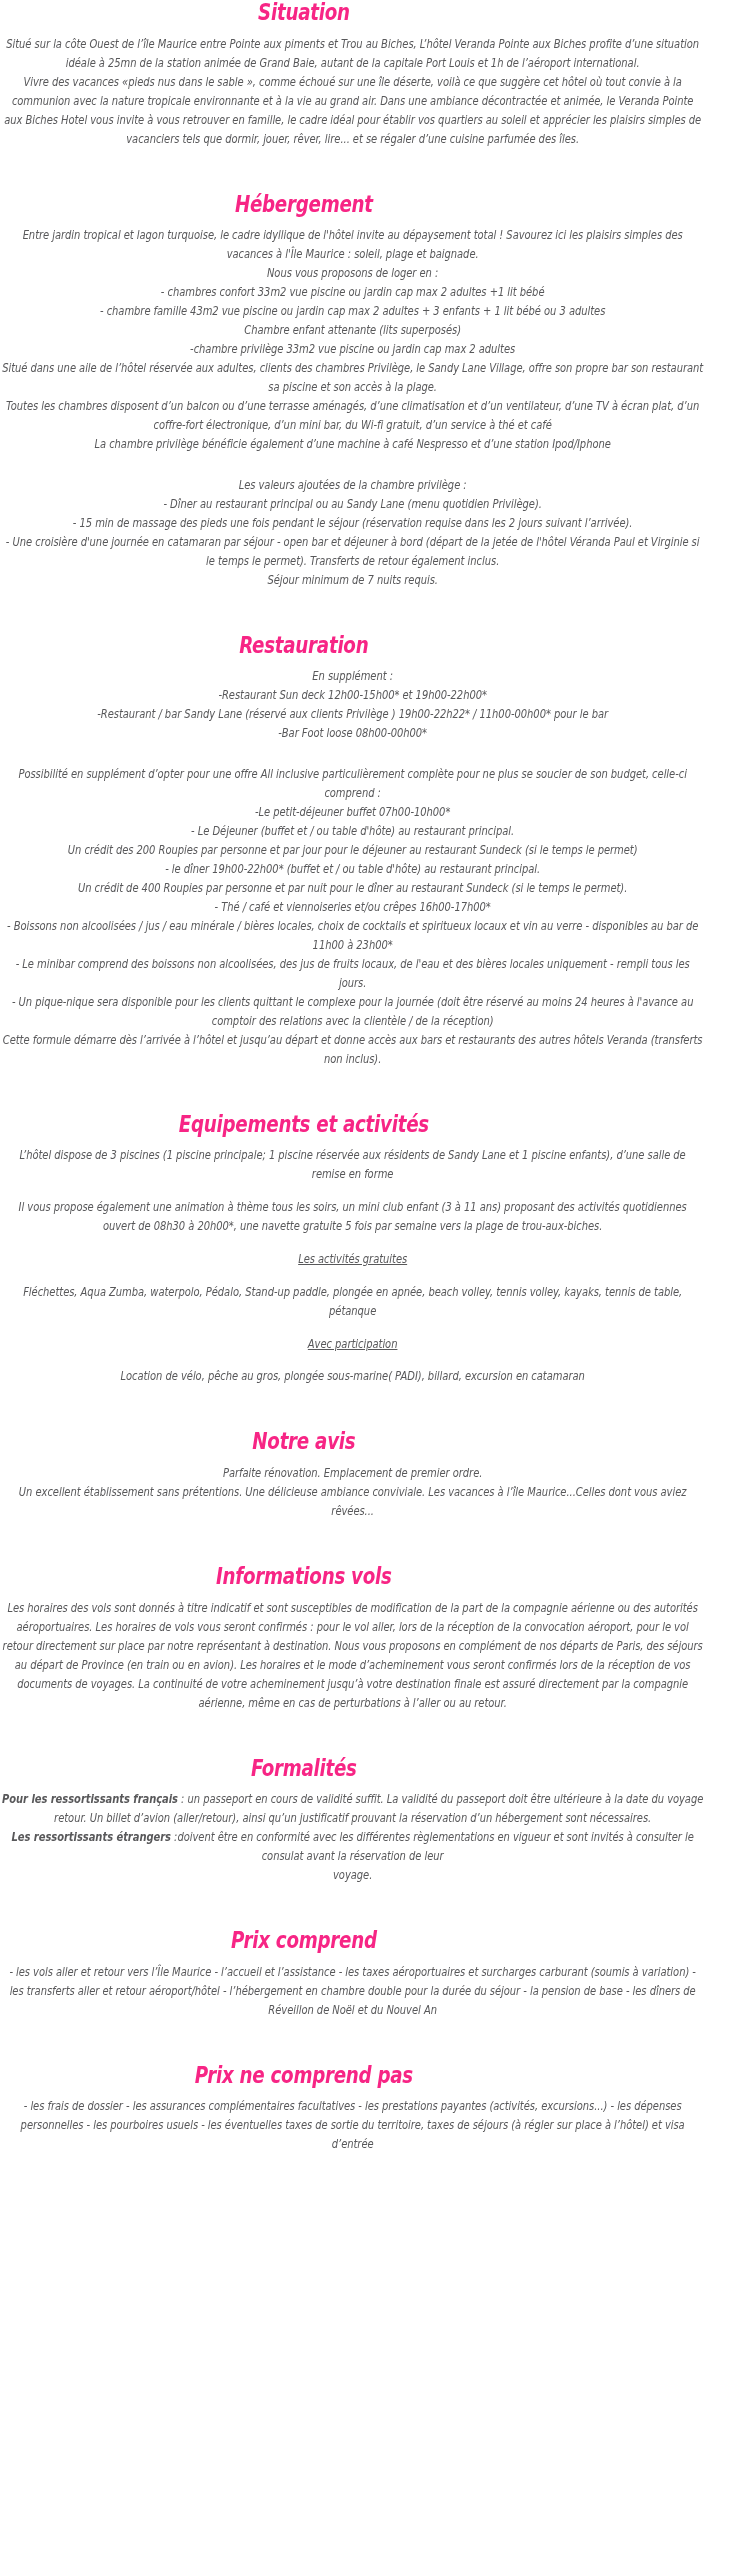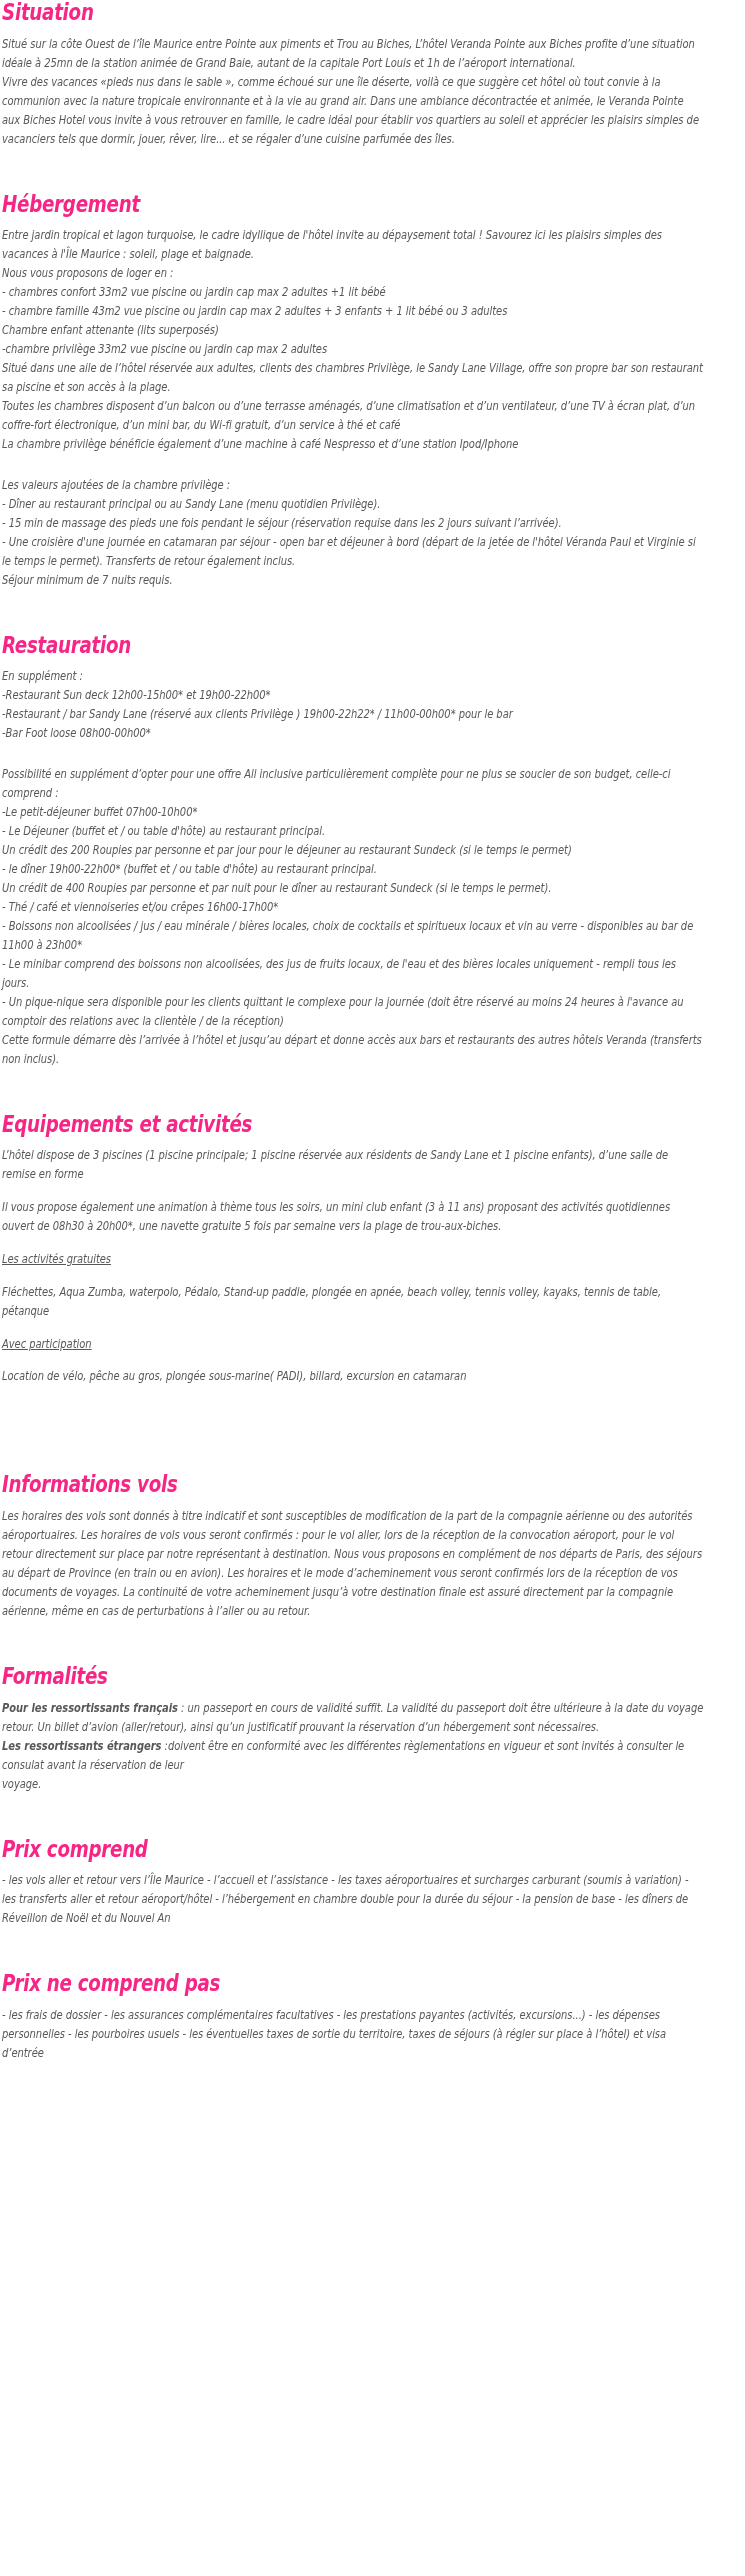--- a/index.html
+++ b/index.html
@@ -10,20 +10,21 @@
   body {
     width: 746px;
     font-family: "Liberation Sans", sans-serif;
     color: #58585a;
   }
   .page {
     width: 706px;
     box-sizing: border-box;
     padding: 0 2px 0 2px;
     background: #ffffff;
+    text-align: center;
   }
   .section {
     margin: 0;
   }
   h2.section-title {
     color: #f72585;
     font-family: "DejaVu Sans Condensed", "Liberation Sans Narrow", "Liberation Sans", sans-serif;
     font-style: italic;
     font-weight: bold;
     font-size: 23.6px;
@@ -118,20 +119,25 @@
     <div class="gap-sm"></div>
     <p class="body-text">Fléchettes, Aqua Zumba, waterpolo, Pédalo, Stand-up paddle, plongée en apnée, beach volley, tennis volley, kayaks, tennis de table, pétanque</p>
     <div class="gap-sm"></div>
     <p class="body-text underline">Avec participation</p>
     <div class="gap-sm"></div>
     <p class="body-text">Location de vélo, pêche au gros, plongée sous-marine( PADI), billard, excursion en catamaran</p>
   </div>
 
   <div class="gap-xl"></div>
 
+  <div class="section">
+    <h2 class="section-title">Notre avis</h2>
+    <p class="body-text">Parfaite rénovation. Emplacement de premier ordre.</p>
+    <p class="body-text">Un excellent établissement sans prétentions. Une délicieuse ambiance conviviale. Les vacances à l’île Maurice...Celles dont vous aviez rêvées...</p>
+  </div>
 
   <div class="gap-xl"></div>
 
   <div class="section">
     <h2 class="section-title">Informations vols</h2>
     <p class="body-text">Les horaires des vols sont donnés à titre indicatif et sont susceptibles de modification de la part de la compagnie aérienne ou des autorités aéroportuaires. Les horaires de vols vous seront confirmés : pour le vol aller, lors de la réception de la convocation aéroport, pour le vol retour directement sur place par notre représentant à destination. Nous vous proposons en complément de nos départs de Paris, des séjours au départ de Province (en train ou en avion). Les horaires et le mode d’acheminement vous seront confirmés lors de la réception de vos documents de voyages. La continuité de votre acheminement jusqu’à votre destination finale est assuré directement par la compagnie aérienne, même en cas de perturbations à l’aller ou au retour.</p>
   </div>
 
   <div class="gap-xl"></div>
 

